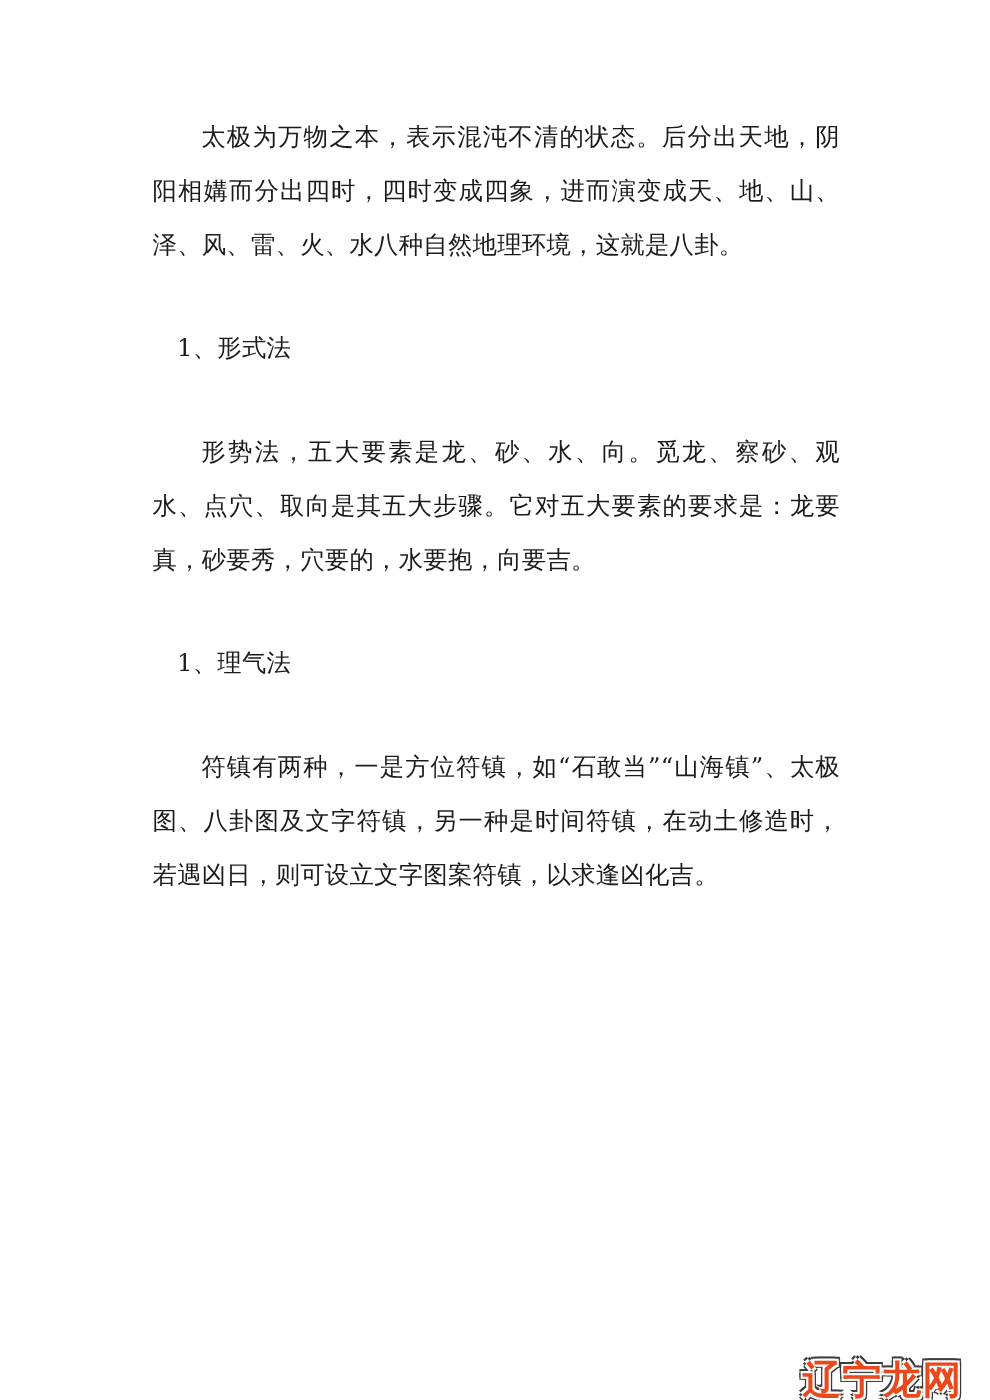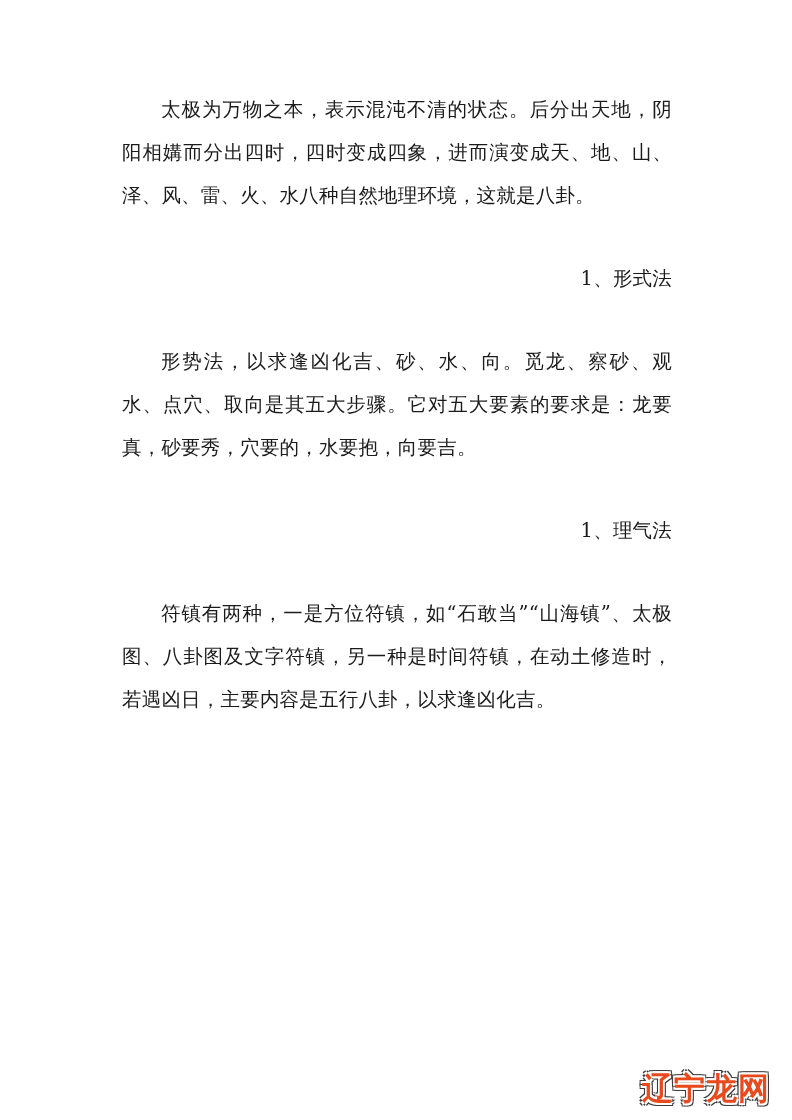--- a/index.html
+++ b/index.html
@@ -43,28 +43,27 @@
   }
 
   .heading {
     margin: 0 0 40px 0;
     font-size: 19.5px;
     line-height: 43px;
     color: #1b1b1b;
     text-indent: 1em;
     letter-spacing: 0.2px;
     font-weight: normal;
-    text-align: right;
   }
 
   
   .watermark {
     position: absolute;
     right: 22px;
-    bottom: 16px;
+    bottom: 0;
     font-family: "DejaVu Sans", "Liberation Sans", sans-serif;
     font-size: 31px;
     font-weight: bold;
     letter-spacing: 1px;
     line-height: 1;
     color: #e8491d;
     -webkit-text-stroke: 0px;
     text-shadow:
       -1.6px -1.6px 0 #ffffff,
        1.6px -1.6px 0 #ffffff,
@@ -86,24 +85,24 @@
 <body>
 
 <div class="page">
 
   <div class="doc-body">
 
     <p class="para">太极为万物之本，表示混沌不清的状态。后分出天地，阴阳相媾而分出四时，四时变成四象，进而演变成天、地、山、泽、风、雷、火、水八种自然地理环境，这就是八卦。</p>
 
     <h3 class="heading">1、形式法</h3>
 
-    <p class="para">形势法，以求逢凶化吉、砂、水、向。觅龙、察砂、观水、点穴、取向是其五大步骤。它对五大要素的要求是：龙要真，砂要秀，穴要的，水要抱，向要吉。</p>
+    <p class="para">形势法，五大要素是龙、砂、水、向。觅龙、察砂、观水、点穴、取向是其五大步骤。它对五大要素的要求是：龙要真，砂要秀，穴要的，水要抱，向要吉。</p>
 
     <h3 class="heading">1、理气法</h3>
 
 
-    <p class="para">符镇有两种，一是方位符镇，如“石敢当”“山海镇”、太极图、八卦图及文字符镇，另一种是时间符镇，在动土修造时，若遇凶日，主要内容是五行八卦，以求逢凶化吉。</p>
+    <p class="para">符镇有两种，一是方位符镇，如“石敢当”“山海镇”、太极图、八卦图及文字符镇，另一种是时间符镇，在动土修造时，若遇凶日，则可设立文字图案符镇，以求逢凶化吉。</p>
 
   </div>
 
   <div class="watermark">辽宁龙网</div>
 
 </div>
 
 </body></html>

